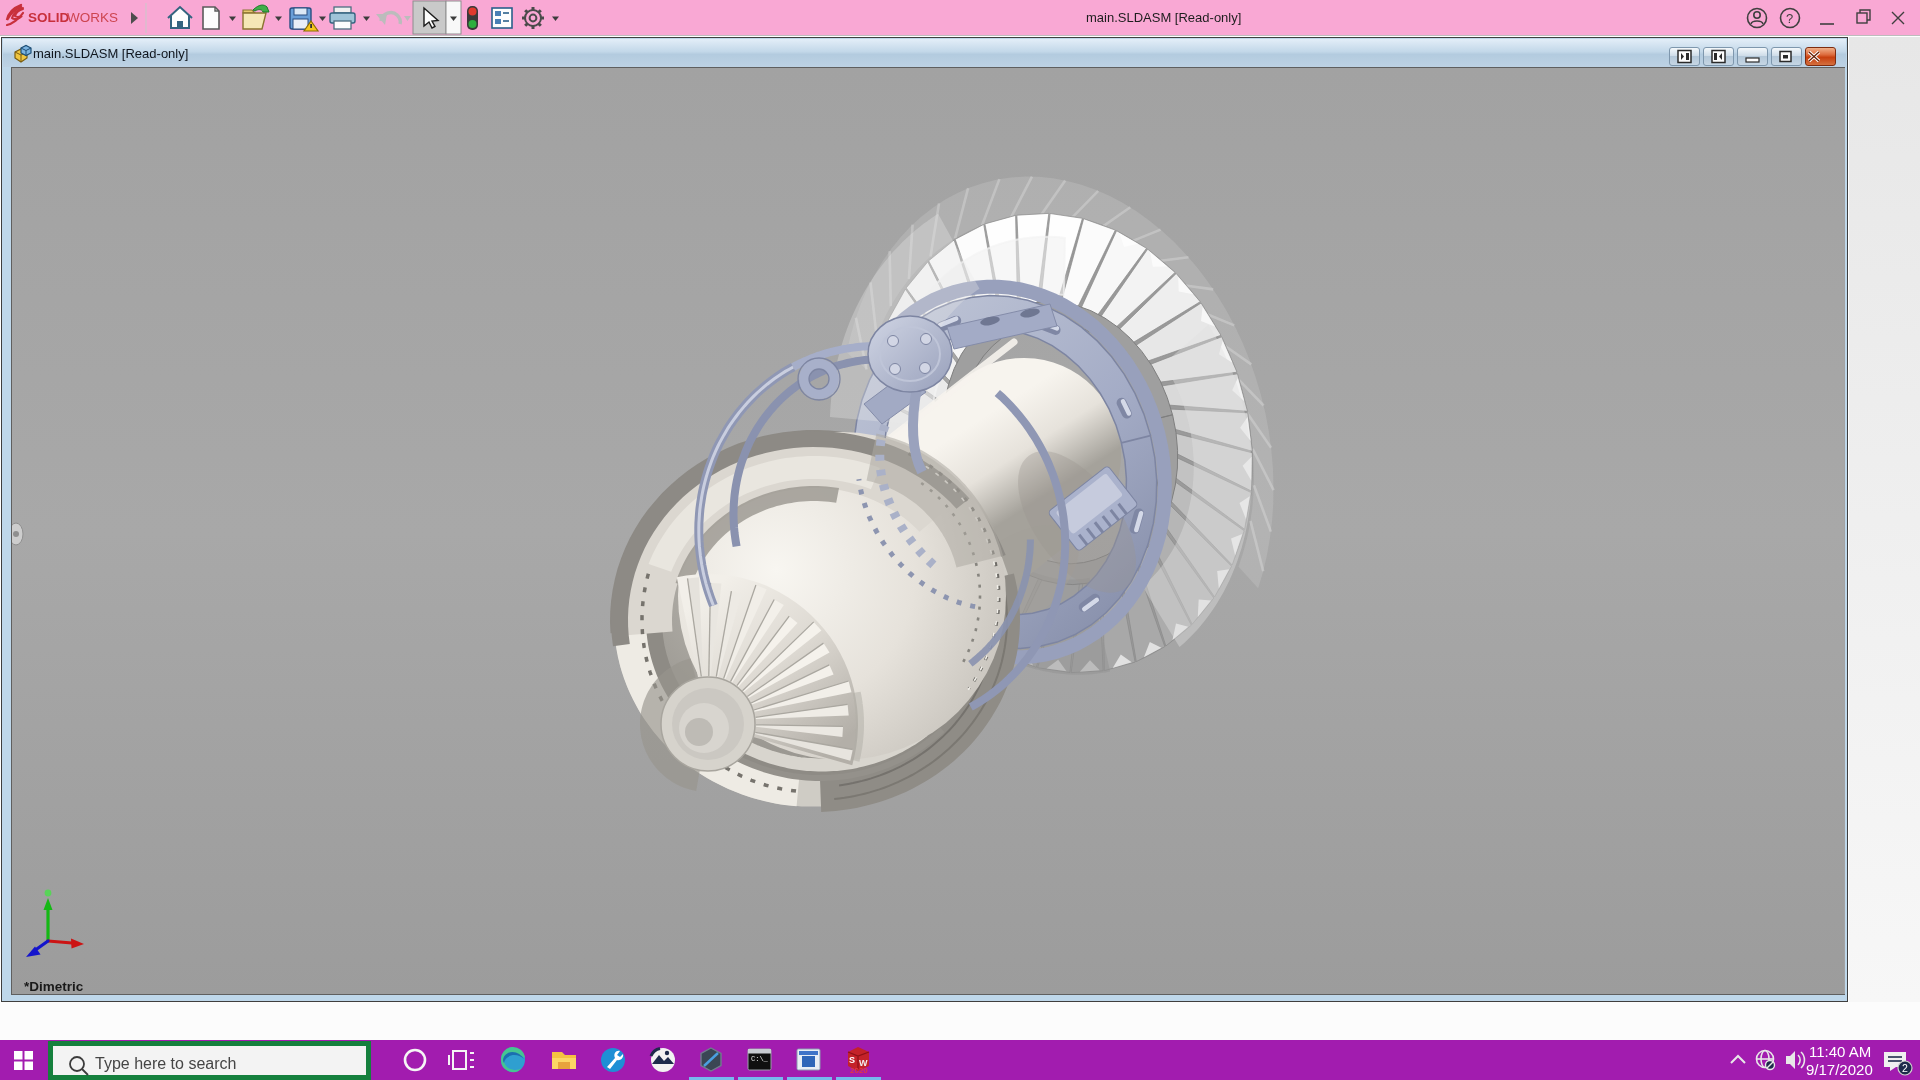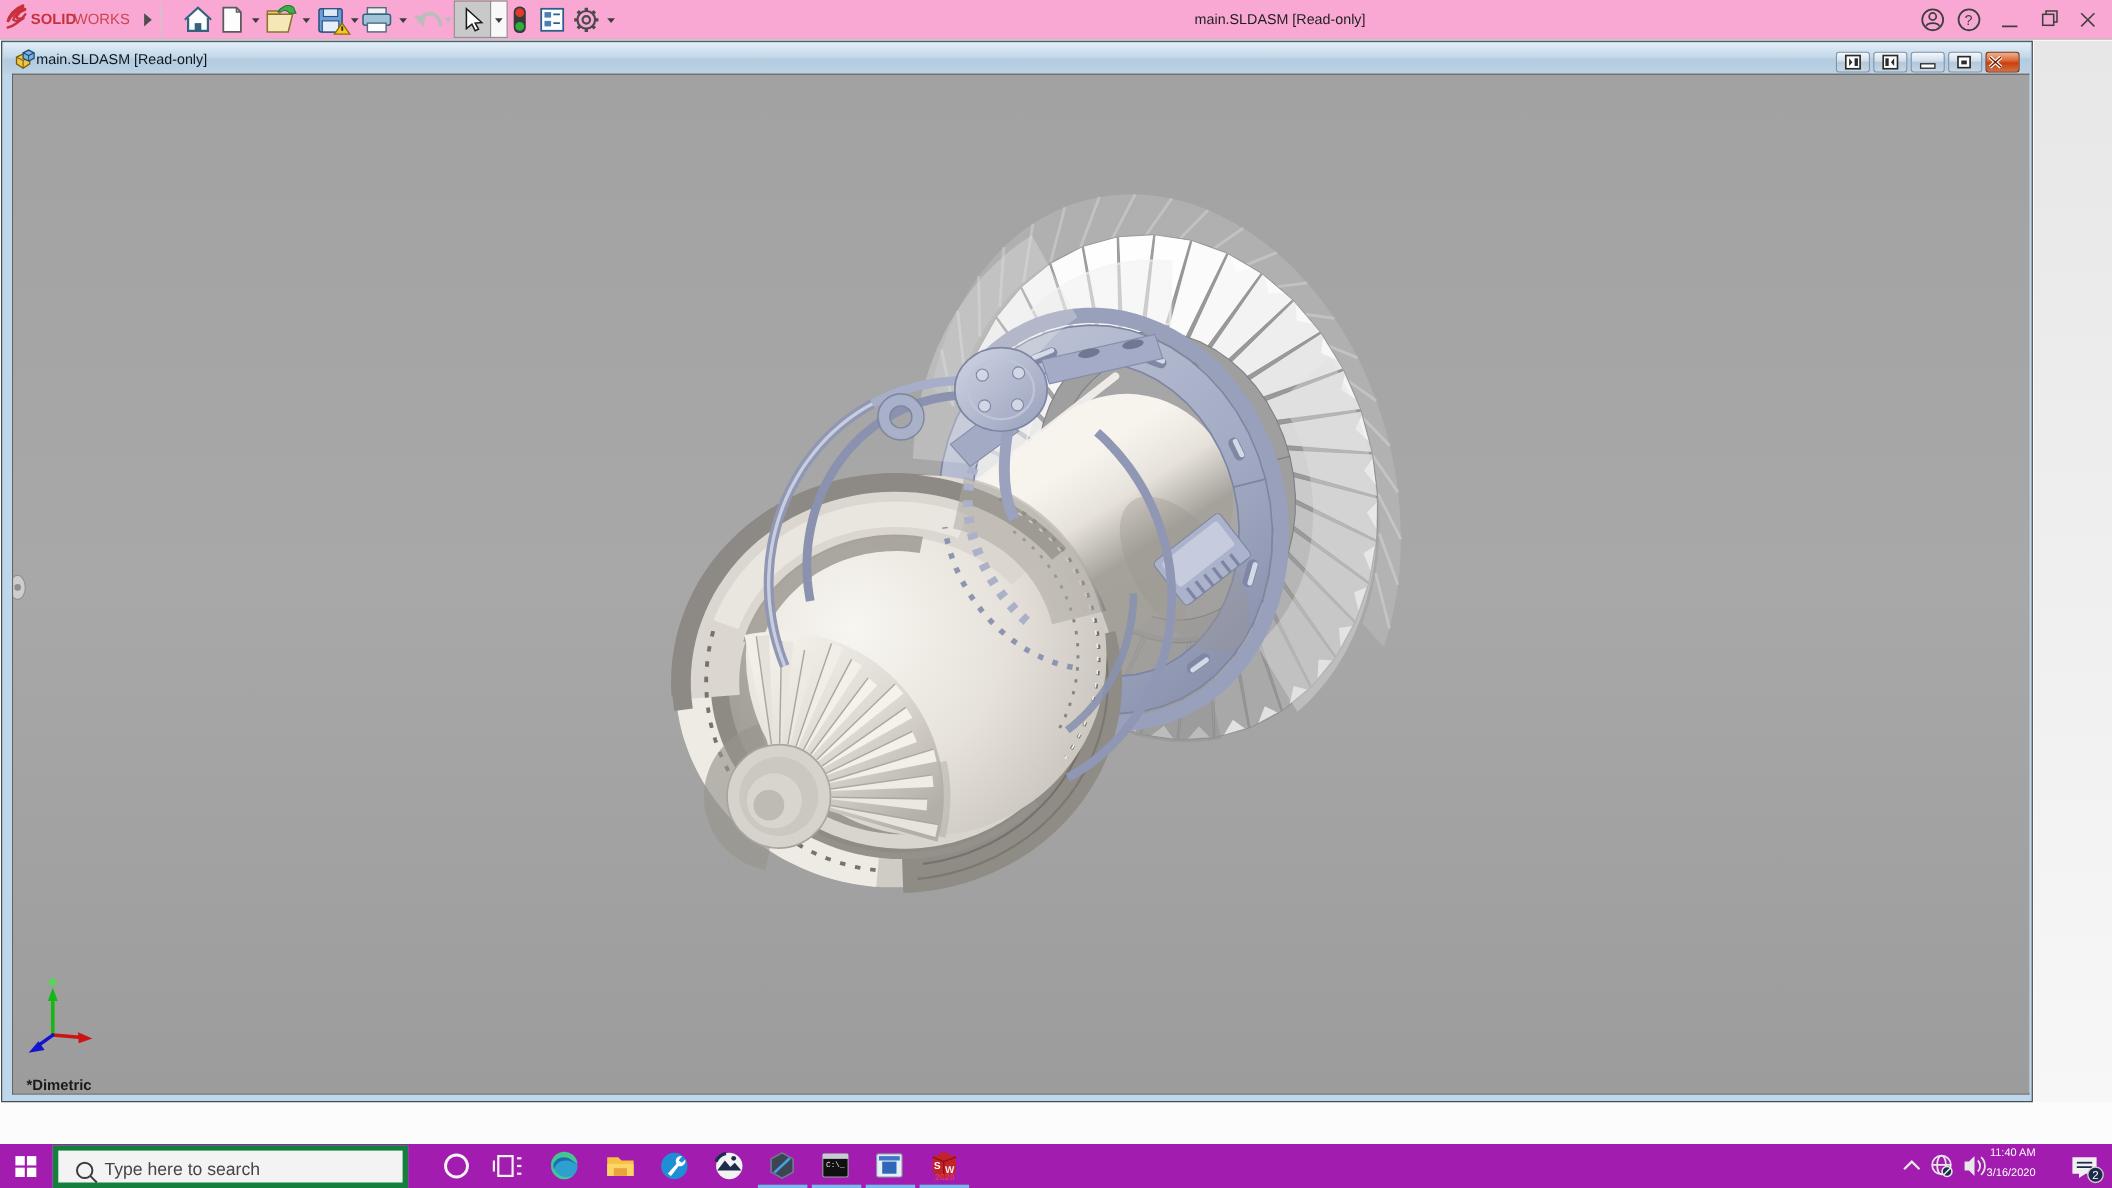--- a/index.html
+++ b/index.html
@@ -17,21 +17,21 @@
      background:linear-gradient(180deg,#e3eef8 0%,#c3d8e9 45%,#b3cbdf 55%,#bdd2e4 100%); }
   #ctext { left:30px; top:7px; font-size:13px; color:#10161e; }
   #viewport { left:9px; top:29px; width:1834px; height:928px;
      background:#a3a3a3; border:1px solid #5f5f5f; border-right:none;padding-left:45px; }
   #taskbar { left:0; top:1040px; width:1920px; height:40px; background:#a21caf; }
   #search { left:48px; top:1041px; width:323px; height:39px; background:#f3f3f3;
      border:5px solid #15803d; }
   #search span { position:absolute; left:42px; top:9px; font-size:16px; color:#454545; }
   .cbtn { position:absolute; top:8px; width:31px; height:19px; border:1px solid #7e97ad;
      border-radius:3px; background:linear-gradient(180deg,#f4f8fb 0%,#cfdde9 45%,#b4c8d9 50%,#c6d6e4 100%); }
-  .tray { color:#fff; font-size:10px; }
+  .tray { color:#fff; font-size:15px; }
 </style></head>
 <body>
 <div class="abs" id="topbar">
   <svg class="abs" style="left:0;top:0" width="1920" height="36" viewBox="0 0 1920 36">
 
     <g fill="none" stroke="#c8303c" stroke-linecap="round">
       <path d="M21,5 C13,8 8,14 7,20 C10,14 15,9 21,7" stroke-width="2.4"></path>
       <path d="M23,8 C17,10 13,14 12,18 C14,20 19,19 22,16 C19,17 16,17 15,16 C16,13 19,10 23,9" stroke-width="2"></path>
       <path d="M7,25 C12,24 19,19 23,13" stroke-width="2.2"></path>
     </g>
@@ -524,21 +524,21 @@
       <path d="M1801,12 A11,11 0 0 1 1801,28"></path>
     </g>
 
     <path d="M1884,12 L1906,12 L1906,27 L1896,27 L1890,31 L1890,27 L1884,27 Z" fill="#f0f0f0"></path>
     <line x1="1888" y1="17" x2="1902" y2="17" stroke="#1d2b4b" stroke-width="1.6"></line>
     <line x1="1888" y1="21" x2="1902" y2="21" stroke="#1d2b4b" stroke-width="1.6"></line>
     <circle cx="1905" cy="28" r="7" fill="#1d2b4b" stroke="#cfcfcf" stroke-width="1.2"></circle>
     <text x="1902" y="32" font-size="10.5" fill="#fff">2</text>
   </svg>
   <span class="abs tray" style="left:1809px;top:3px">11:40 AM</span>
-  <span class="abs tray" style="left:1806px;top:21px">3/16/2020</span>
+  <span class="abs tray" style="left:1806px;top:21px">9/17/2020</span>
 </div>
 <div class="abs" id="search">
   <svg class="abs" style="left:14px;top:8px" width="24" height="24" viewBox="0 0 24 24">
     <circle cx="10" cy="10" r="7" fill="none" stroke="#3c3c3c" stroke-width="1.8"></circle>
     <line x1="15" y1="15" x2="21" y2="21" stroke="#3c3c3c" stroke-width="1.8"></line>
   </svg>
   <span>Type here to search</span>
 </div>
 
 </body></html>

